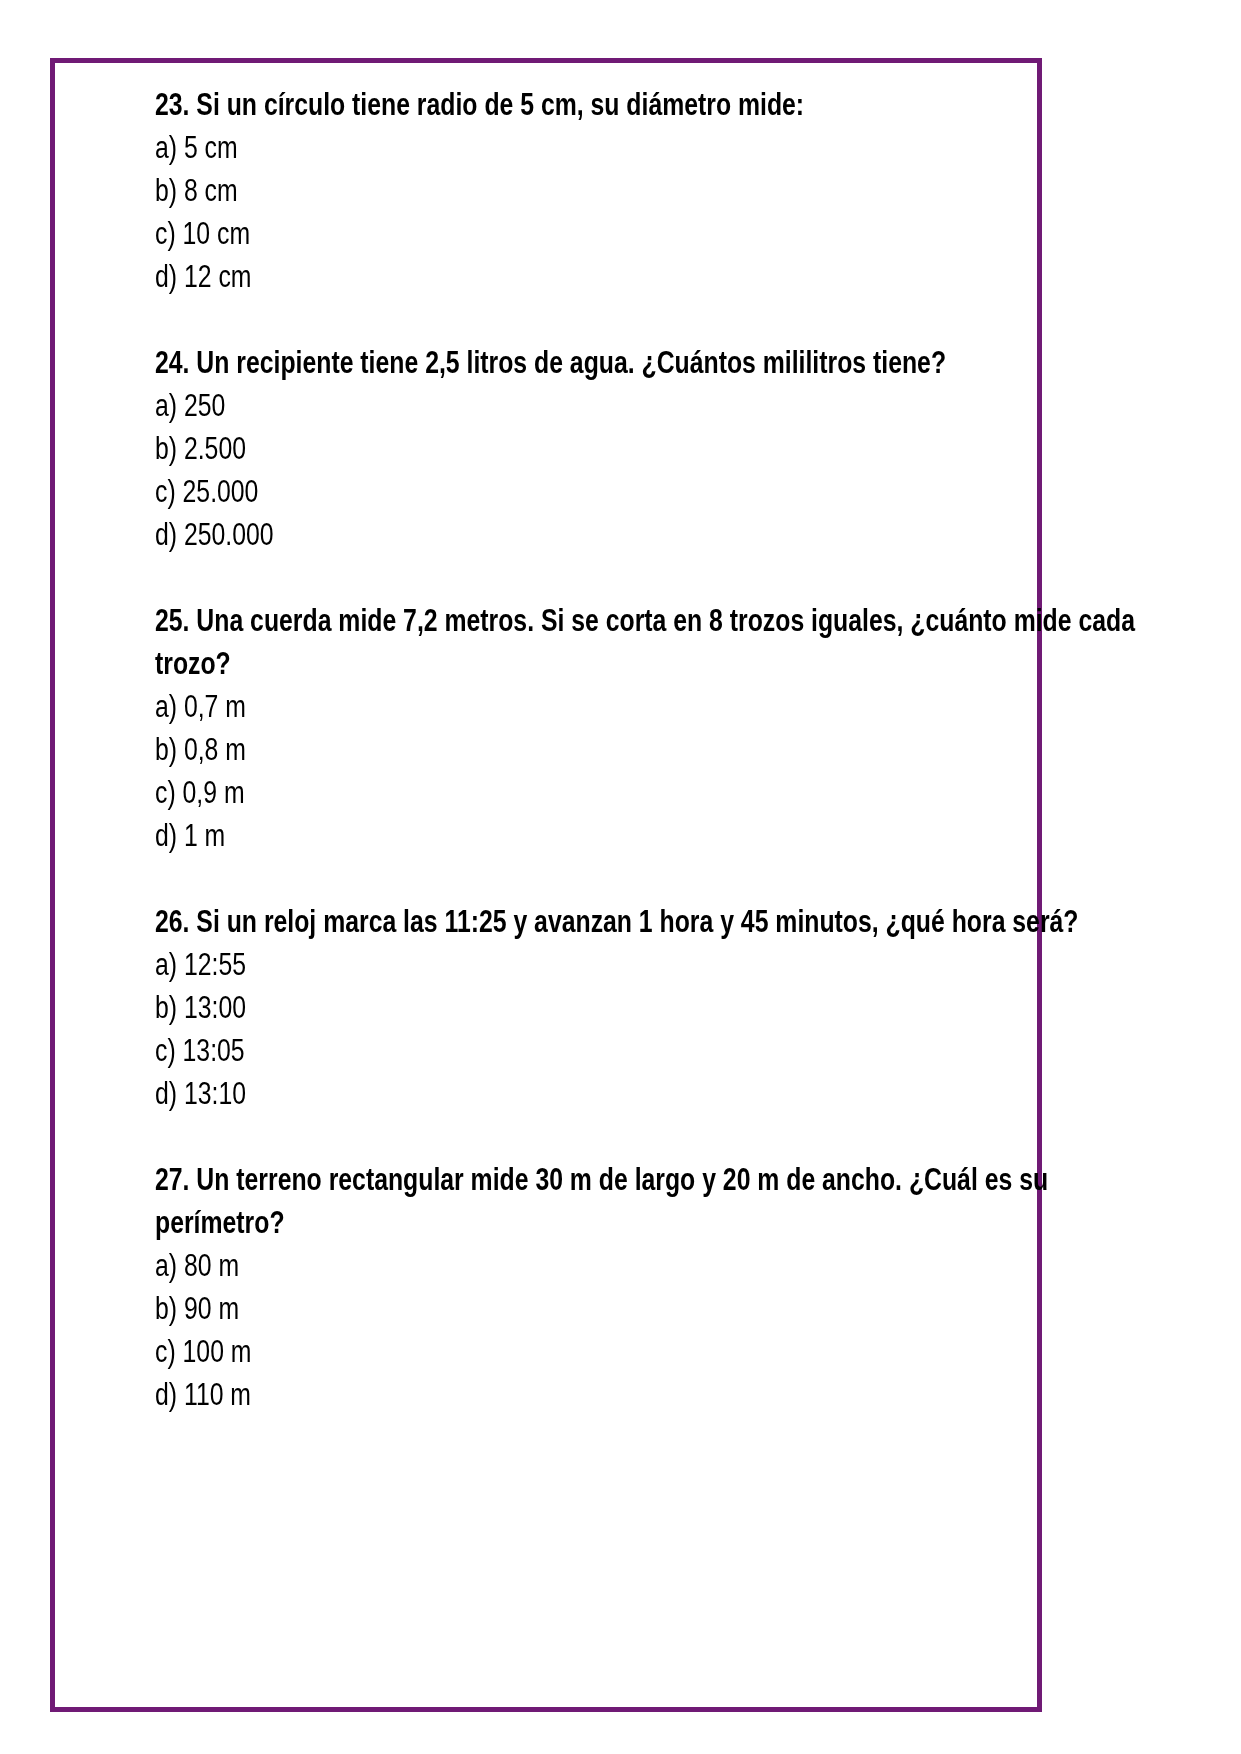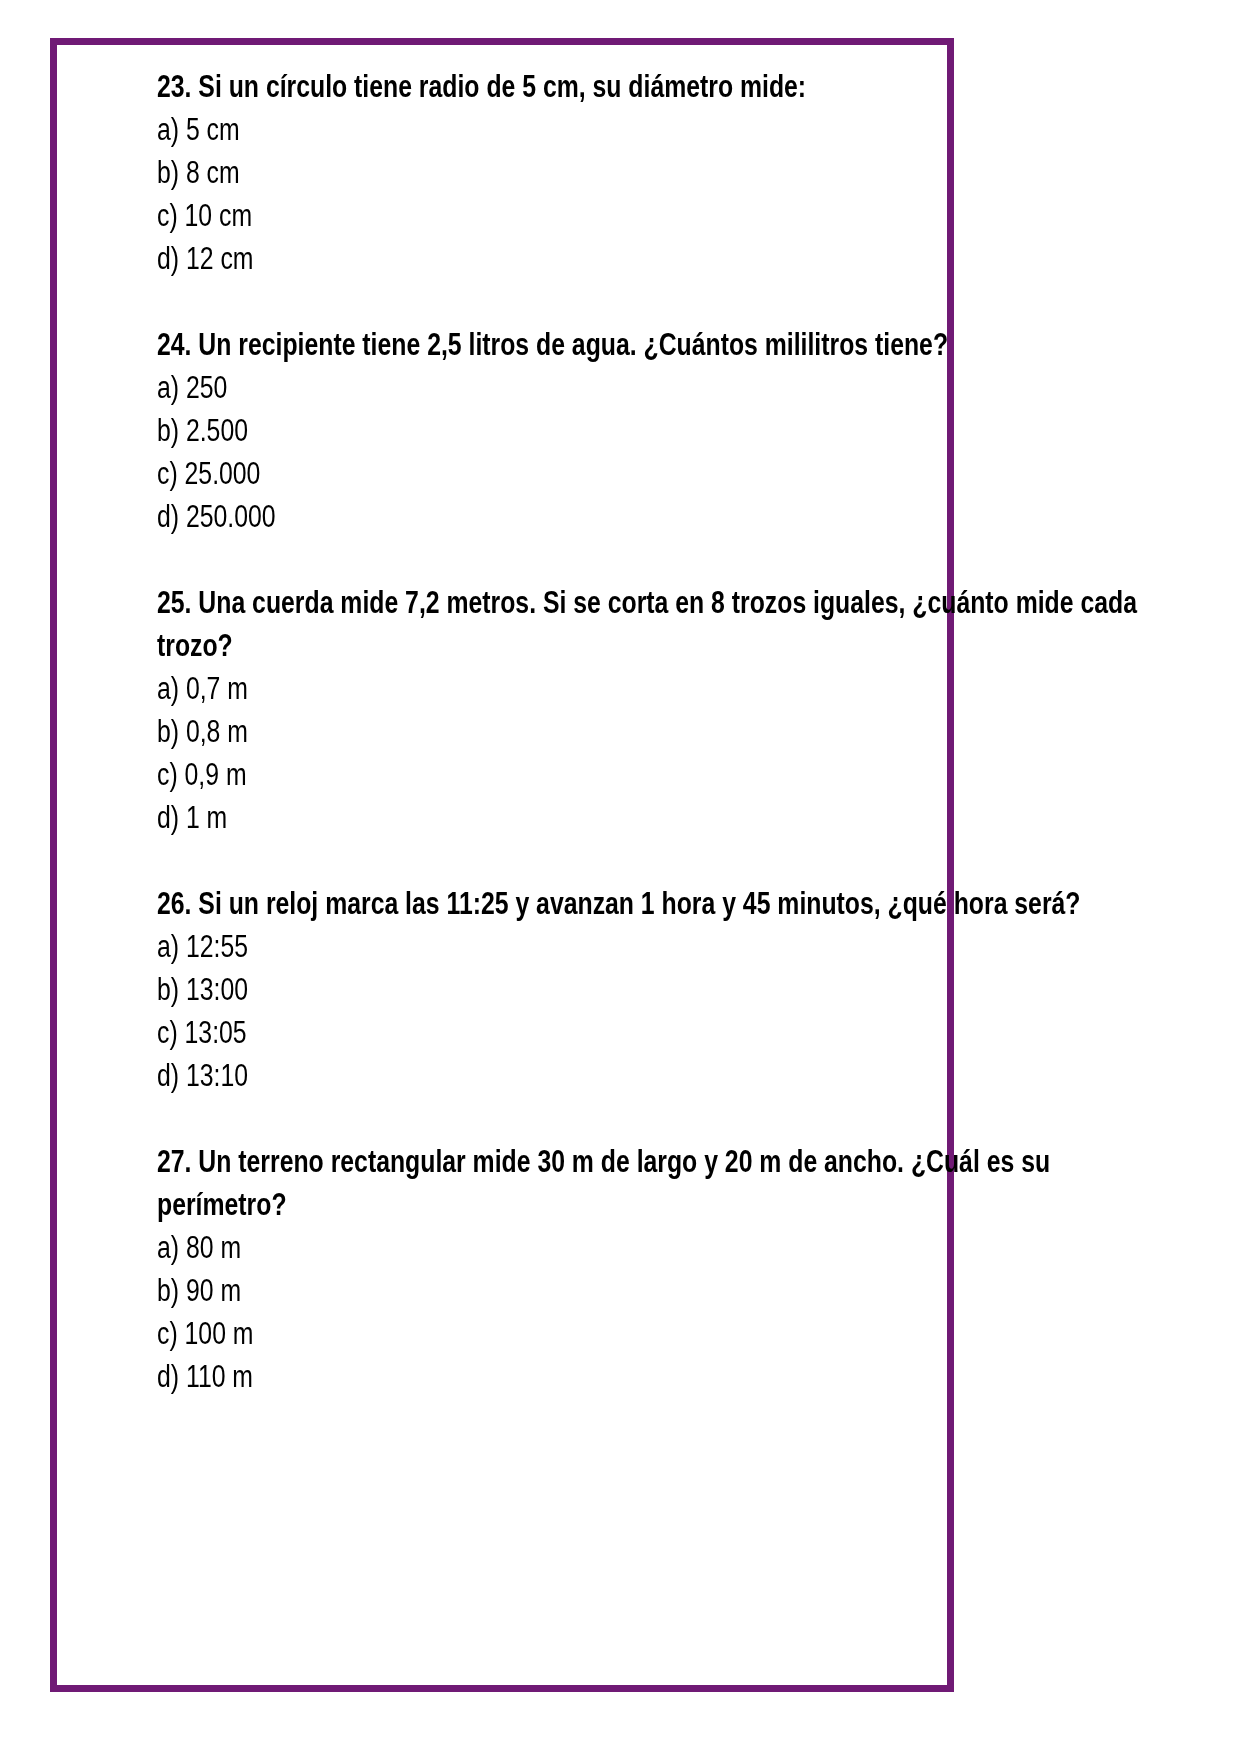--- a/index.html
+++ b/index.html
@@ -10,25 +10,25 @@
   body {
     width: 1241px;
     height: 1754px;
     position: relative;
     font-family: "Liberation Sans", "DejaVu Sans", sans-serif;
     color: #000000;
   }
   .page {
     position: absolute;
     left: 50px;
-    top: 38px;
-    width: 904px;
+    top: 58px;
+    width: 992px;
     height: 1654px;
     box-sizing: border-box;
-    border: 7px solid #701a75;
+    border: 5px solid #701a75;
     background: #ffffff;
   }
   .content {
     position: absolute;
     left: 100px;
     top: 20px;
     width: 1290px;
     transform: scaleX(0.8);
     transform-origin: 0 0;
   }

